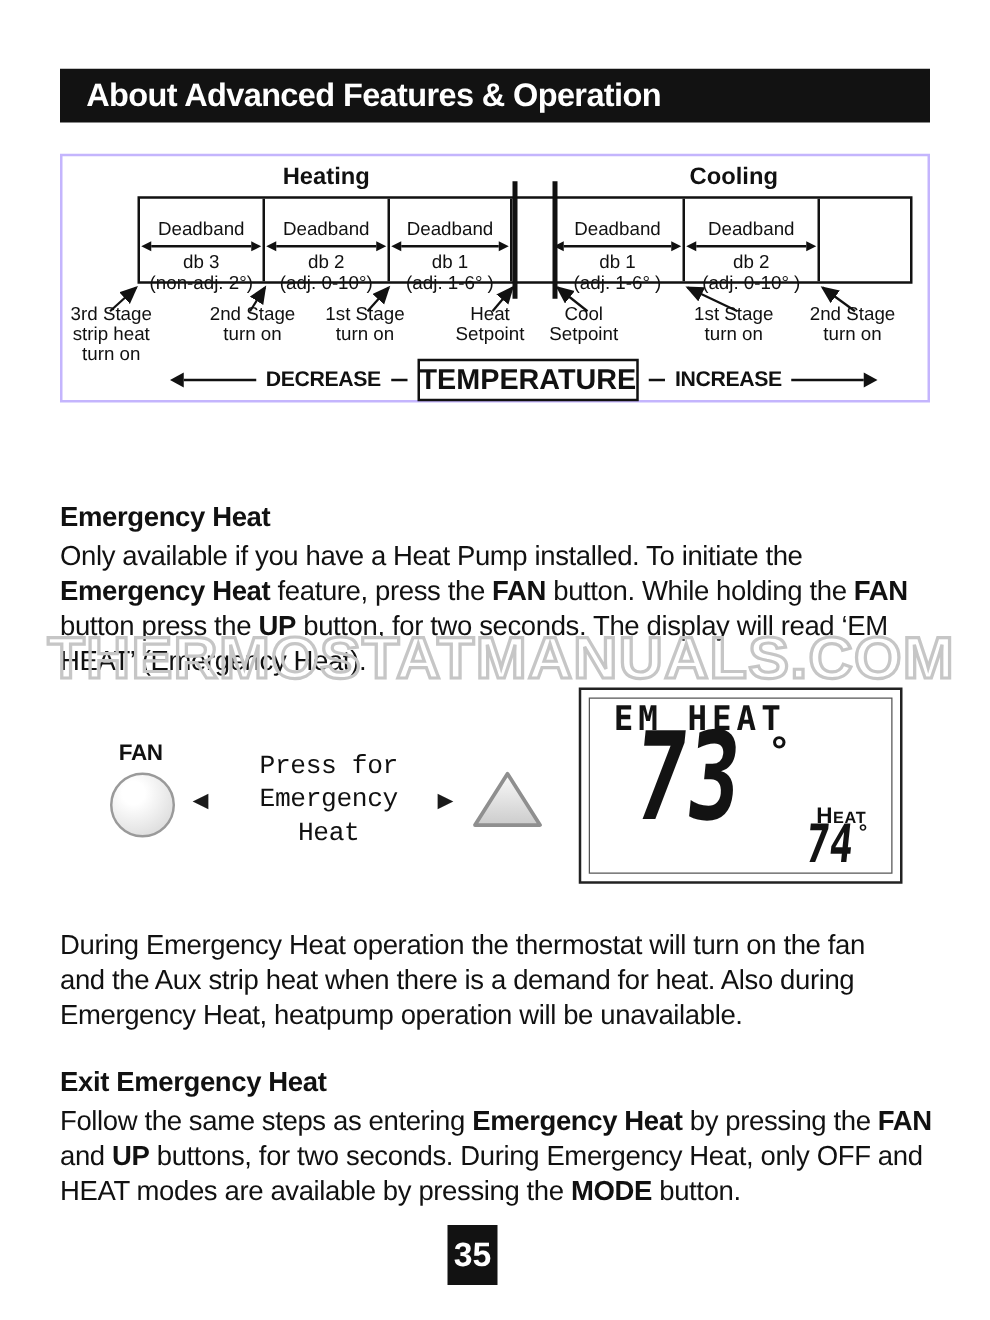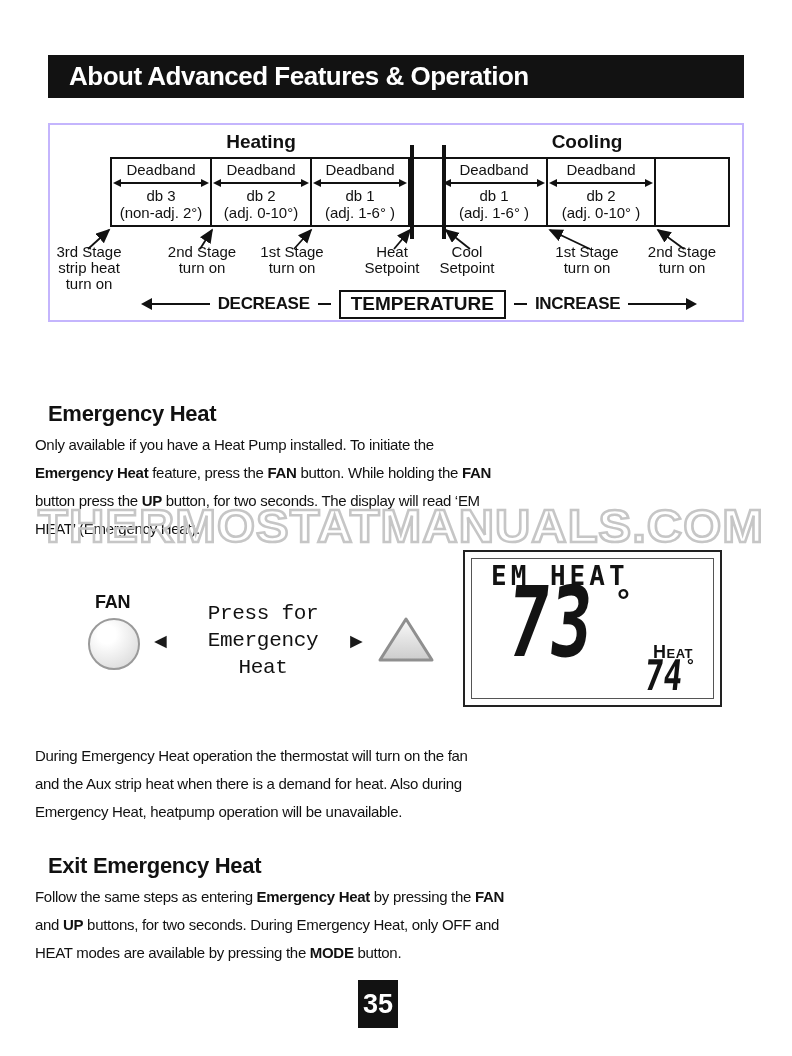--- a/index.html
+++ b/index.html
@@ -10,47 +10,47 @@
   .hdrbar { position:absolute; left:48px; top:55px; width:696px; height:43px; background:#121212;
             display:flex; align-items:center; padding-left:21px; }
   .hdrbar .t { color:#fff; font-weight:bold; font-size:26px; letter-spacing:-0.5px; }
 
   
   .diag-box { position:absolute; left:48px; top:123px; width:696px; height:199px; border:2px solid #c4b5fd; }
   .dg-title { position:absolute; top:6px; font-weight:bold; font-size:19px; text-align:center; }
   .dg-title.heat { left:60px; width:302px; }
   .dg-title.cool { left:394px; width:286px; }
   .band { position:absolute; left:60px; top:32px; width:620px; height:70px; border:2px solid #111; display:flex; }
-  .cell { border-right:2px solid #111; padding-top:2px; text-align:center; font-size:15px; line-height:17px; }
+  .cell { border-right:2px solid #111; padding-top:16px; text-align:center; font-size:15px; line-height:17px; }
   .cell.last { border-right:none; }
   .cell .dead { font-size:15px; }
   .dbarr { display:flex; align-items:center; height:9px; padding:0 1px; }
   .dbarr .hd-l { width:0; height:0; border-top:4px solid transparent; border-bottom:4px solid transparent; border-right:8px solid #111; }
   .dbarr .ln { flex:1; height:2px; background:#111; }
   .dbarr .hd-r { width:0; height:0; border-top:4px solid transparent; border-bottom:4px solid transparent; border-left:8px solid #111; }
   .gapcell { border:none; }
   .thick { position:absolute; top:20px; width:4px; height:94px; background:#111; }
   .stage-lbl { position:absolute; top:119px; font-size:15px; line-height:16px; text-align:center; white-space:pre-line; }
   .diag-svg { position:absolute; left:0; top:0; width:696px; height:199px; }
   .temp-row { position:absolute; left:62px; top:165px; width:614px; height:28px;
               display:flex; align-items:center; justify-content:center; gap:8px; }
   .temp-row .word { font-weight:bold; font-size:17px; letter-spacing:-0.3px; }
-  .temp-box { border:2px solid #111; padding:1px 10px 2px; font-weight:bold; font-size:19px; }
+  .temp-box { border:2px solid #111; padding:1px 0 2px; font-weight:bold; font-size:23px; }
   .dashseg { width:13px; height:2px; background:#111; }
   .harrow { position:relative; width:58px; height:2px; background:#111; }
   .harrow.l::before { content:""; position:absolute; left:-11px; top:-5px; border-top:6px solid transparent;
                       border-bottom:6px solid transparent; border-right:11px solid #111; }
   .harrow.r::after { content:""; position:absolute; right:-11px; top:-5px; border-top:6px solid transparent;
                      border-bottom:6px solid transparent; border-left:11px solid #111; }
 
   
   .caption { position:absolute; left:48px; top:336px; width:700px; font-style:italic; font-size:19px;
              line-height:27px; white-space:pre-wrap; letter-spacing:-0.2px; }
   .sec-h { position:absolute; left:48px; font-weight:bold; font-size:22px; letter-spacing:-0.3px; }
-  .para { position:absolute; left:35px; width:700px; font-size:15px; line-height:28px;
+  .para { position:absolute; left:48px; width:700px; font-size:22px; line-height:28px;
           white-space:pre-wrap; letter-spacing:-0.3px; }
   .para .b { font-weight:bold; }
 
   
   .wmark { position:absolute; left:38px; top:498px; width:716px; font-weight:bold; font-size:47px;
            letter-spacing:1px; color:transparent; -webkit-text-stroke:2.5px #c6c6c6; white-space:nowrap;
            transform:scaleX(1.04); transform-origin:left center; pointer-events:none; z-index:5; }
 
   
   .figure { position:absolute; left:48px; top:550px; width:696px; height:180px; }

